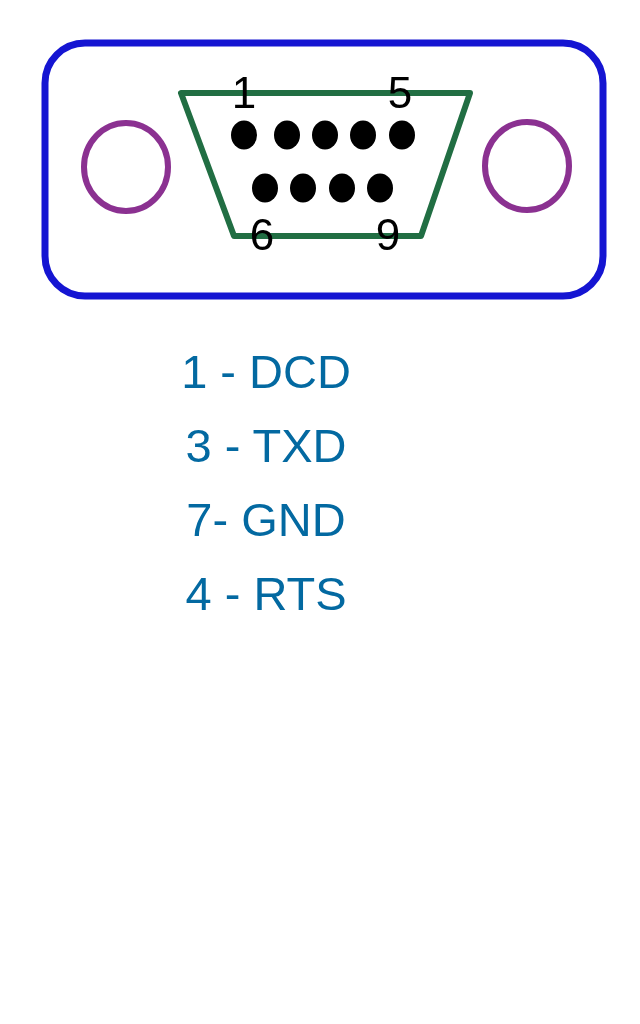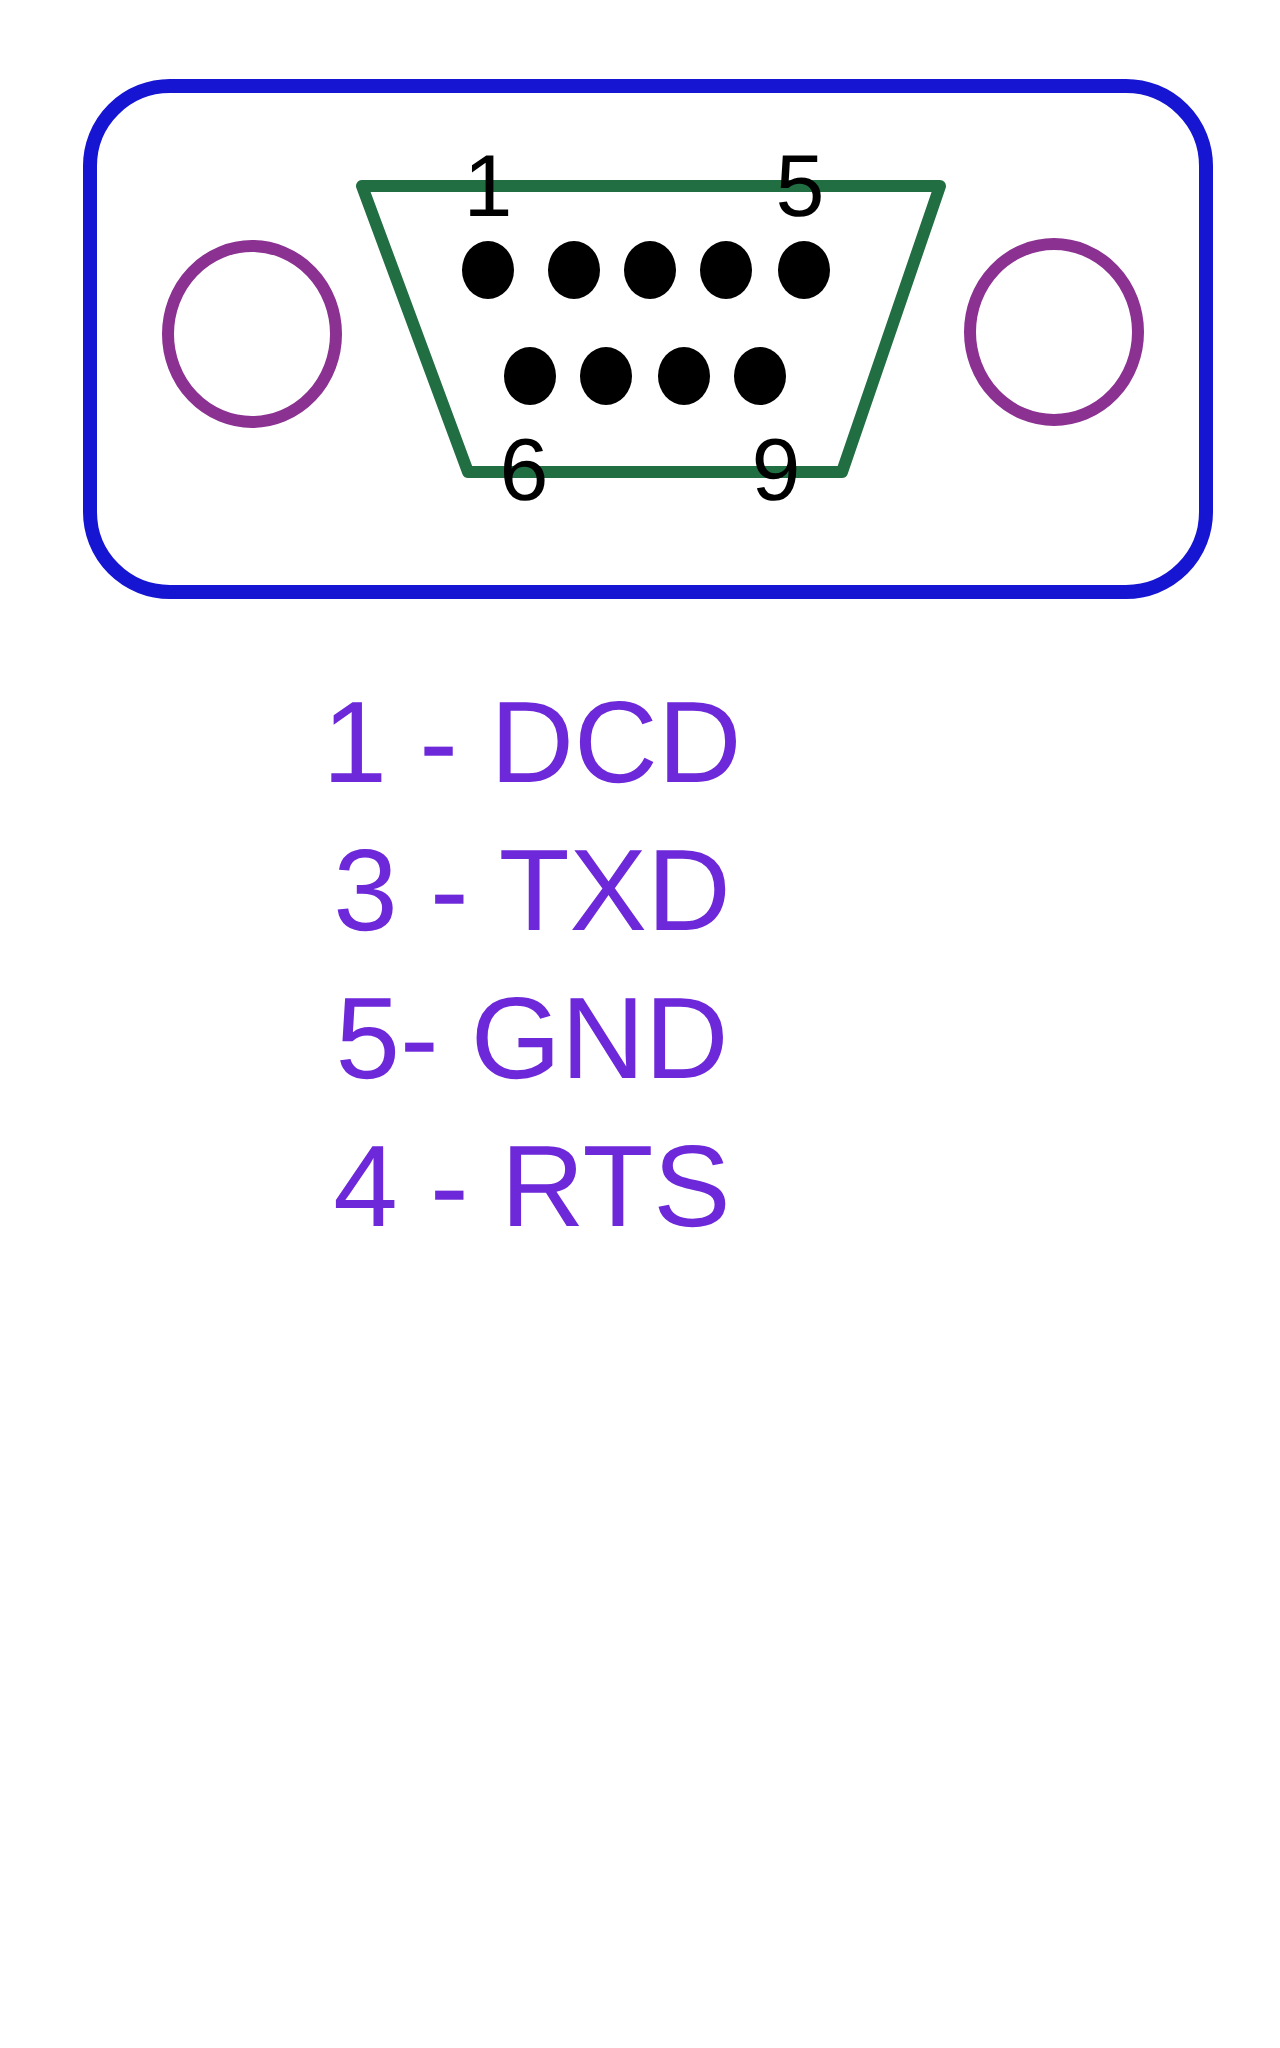--- a/index.html
+++ b/index.html
@@ -24,22 +24,22 @@
     font-family: "Liberation Sans", sans-serif;
     font-size: 44px;
     fill: #000000;
   }
   .pinout-list {
     position: absolute;
     top: 335px;
     left: 0;
     width: 532px;
     text-align: center;
-    color: #6d28d9;
-    font-size: 58px;
+    color: #0369a1;
+    font-size: 47px;
   }
   .pinout-line {
     height: 74px;
     line-height: 74px;
     white-space: pre;
   }
 </style>
 </head>
 <body>
 
@@ -67,17 +67,17 @@
 
     <text x="244" y="108" text-anchor="middle" class="pin-num">1</text>
     <text x="400" y="108" text-anchor="middle" class="pin-num">5</text>
     <text x="262" y="250" text-anchor="middle" class="pin-num">6</text>
     <text x="388" y="250" text-anchor="middle" class="pin-num">9</text>
   </svg>
 
   <div class="pinout-list">
     <div class="pinout-line">1 - DCD</div>
     <div class="pinout-line">3 - TXD</div>
-    <div class="pinout-line">5- GND</div>
+    <div class="pinout-line">7- GND</div>
     <div class="pinout-line">4 - RTS</div>
   </div>
 
 </div>
 
 </body></html>

